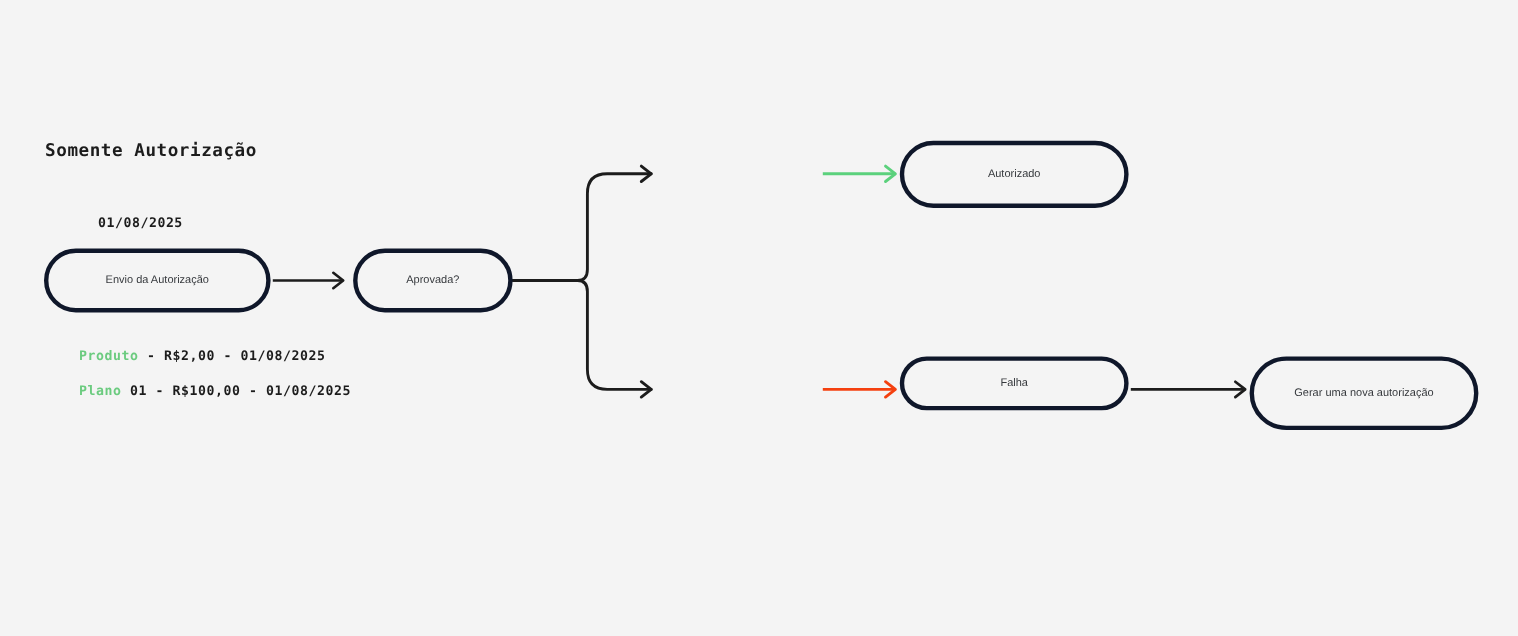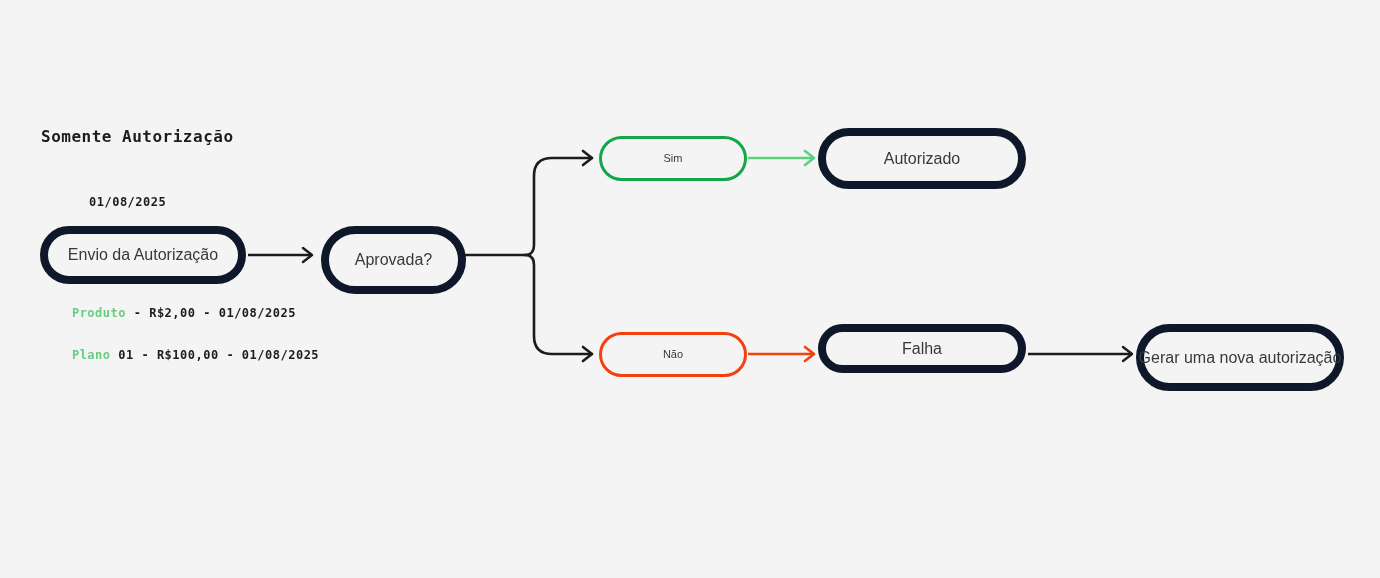--- a/index.html
+++ b/index.html
@@ -53,24 +53,24 @@
     color: #1c1c1c;
   }
   
   .node {
     position: absolute;
     box-sizing: border-box;
     display: flex;
     align-items: center;
     justify-content: center;
     background: #f4f4f4;
-    border: 8px solid #0f172a;
+    border: 4px solid #0f172a;
     border-radius: 999px;
     color: #36393d;
-    font-size: 16px;
+    font-size: 10px;
     font-family: "Liberation Sans", sans-serif;
     line-height: 1;
     text-align: center;
     white-space: nowrap;
   }
   .node.small {
     font-size: 11px;
     border-width: 3px;
   }
   .node.green  { border-color: #13a74a; }
@@ -111,35 +111,33 @@
     <g>
       <line x1="1028" y1="354" x2="1132" y2="354" stroke="#1c1c1c" stroke-width="2.4"></line>
       <polyline points="1123,347 1132,354 1123,361" fill="none" stroke="#1c1c1c" stroke-width="2.4" stroke-linecap="round" stroke-linejoin="round"></polyline>
     </g>
   </svg>
 
   <div class="mono-title" style="left:41px; top:127px;">Somente Autorização</div>
 
   <div class="mono-line" style="left:89px; top:195px;">01/08/2025</div>
 
-  <div class="mono-line" style="left:41px; top:292px;">
+  <div class="mono-line" style="left:41px; top:302px;">
     <span class="key">Produto</span><span class="val"> - R$2,00 - 01/08/2025</span>
   </div>
 
   <div class="mono-line" style="left:41px; top:334px;">
     <span class="key">Plano</span><span class="val"> 01 - R$100,00 - 01/08/2025</span>
   </div>
 
   <div class="node" style="left:40px; top:226px; width:206px; height:58px;">Envio da Autorização</div>
 
-  <div class="node" style="left:321px; top:226px; width:145px; height:68px;">Aprovada?</div>
+  <div class="node" style="left:321px; top:226px; width:145px; height:58px;">Aprovada?</div>
 
-  <div class="node small green" style="left:599px; top:136px; width:148px; height:45px;">Sim</div>
 
-  <div class="node small orange" style="left:599px; top:332px; width:148px; height:45px;">Não</div>
 
   <div class="node" style="left:818px; top:128px; width:208px; height:61px;">Autorizado</div>
 
   <div class="node" style="left:818px; top:324px; width:208px; height:49px;">Falha</div>
 
   <div class="node" style="left:1136px; top:324px; width:208px; height:67px;">Gerar uma nova autorização</div>
 
 </div>
 
 </body></html>

